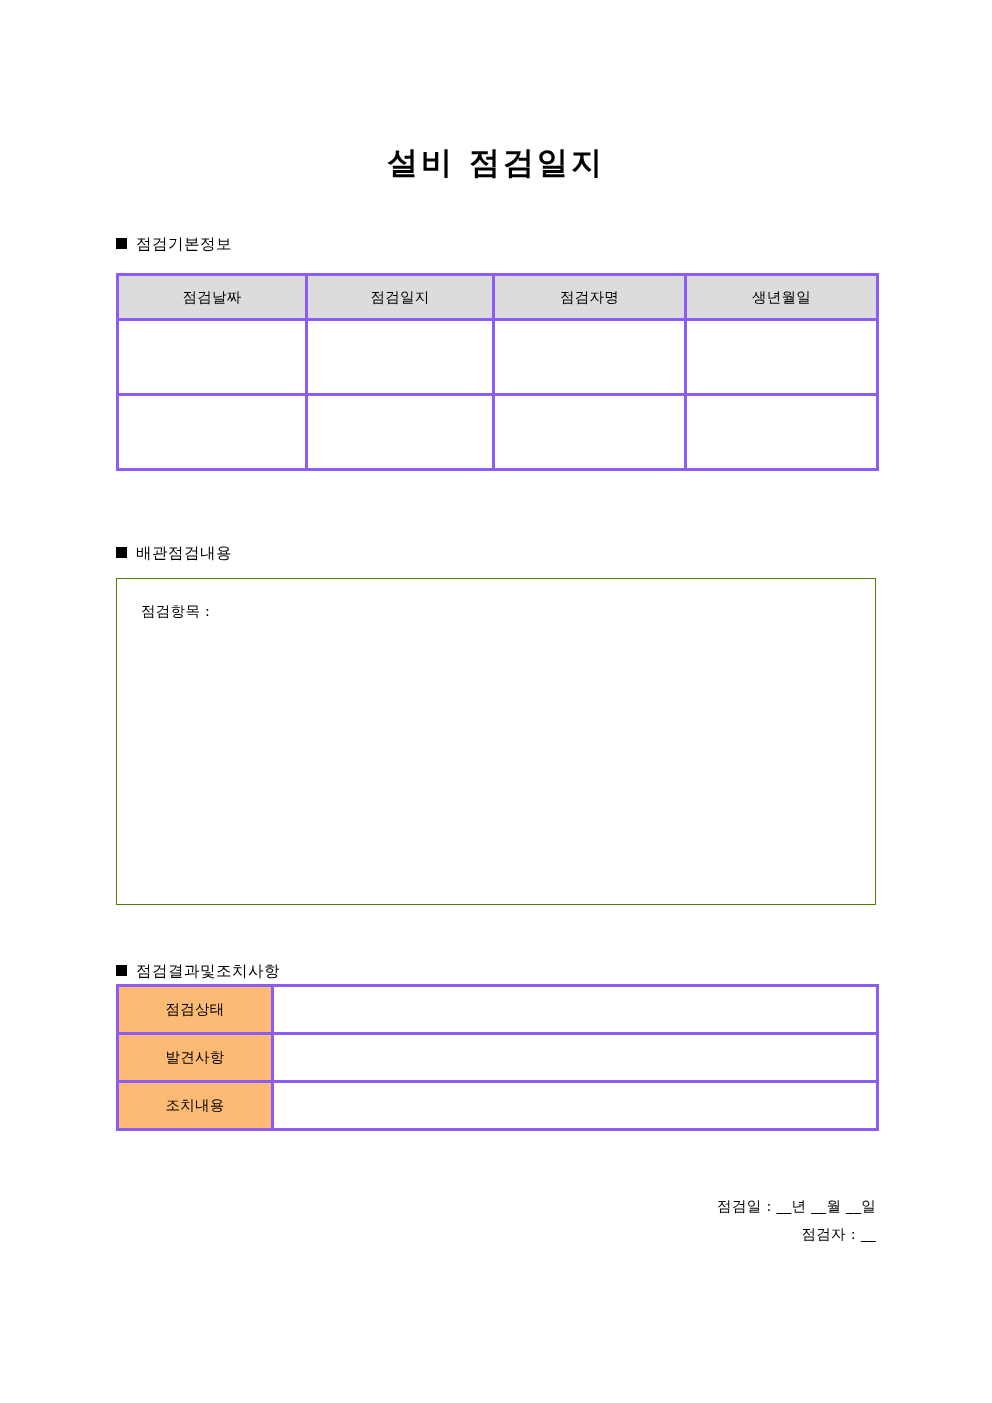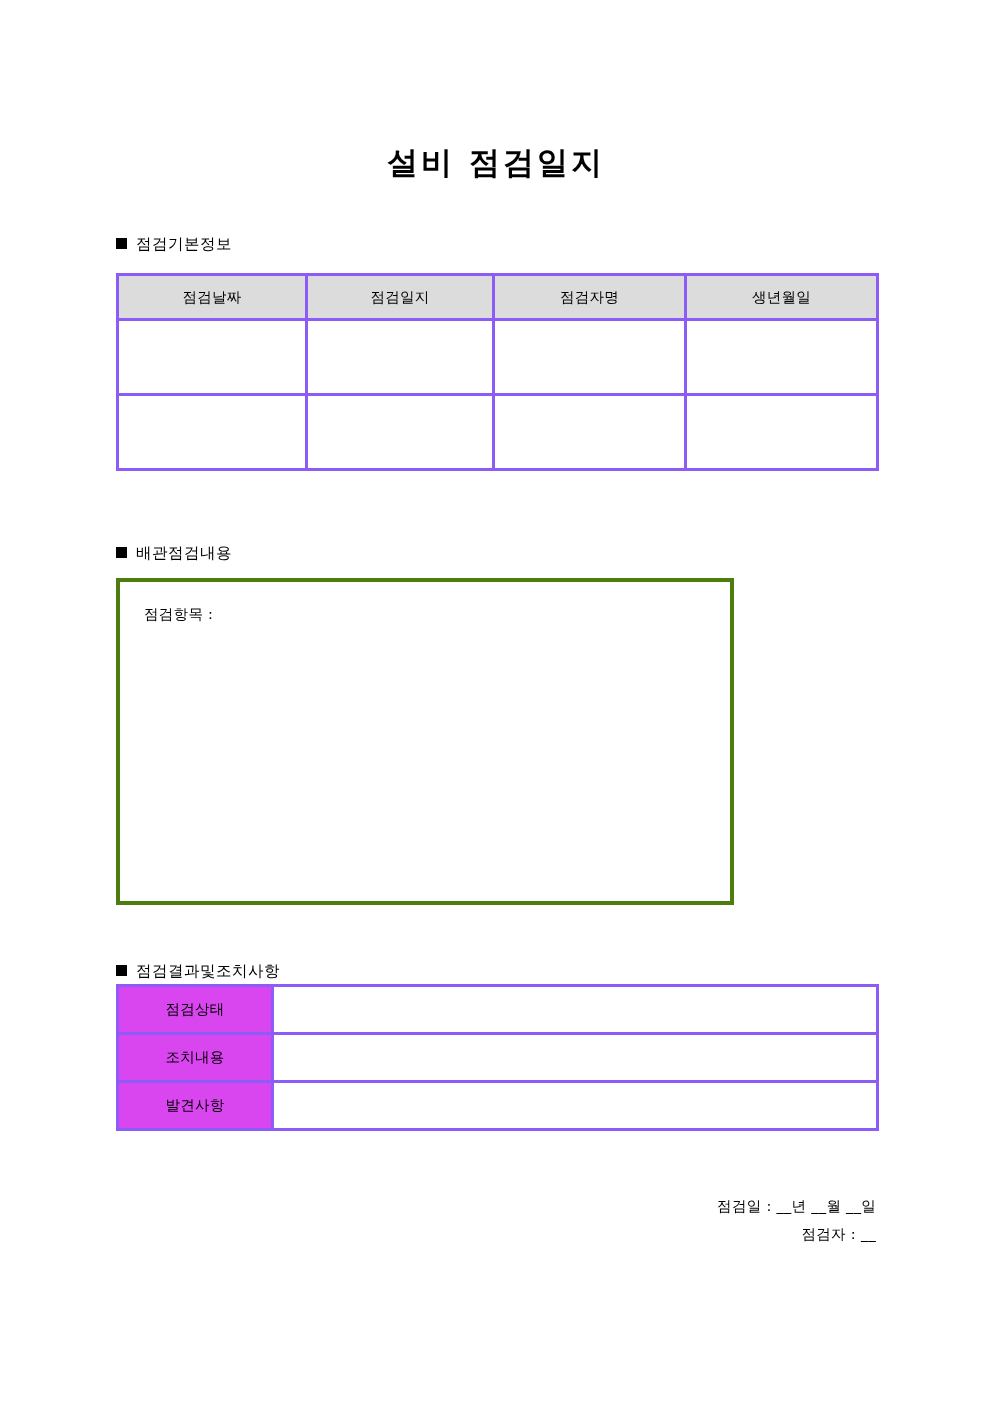--- a/index.html
+++ b/index.html
@@ -89,43 +89,43 @@
     left: 116px;
     top: 261px;
     width: 760px;
   }
 
   
   .piping-box {
     position: absolute;
     left: 116px;
     top: 566px;
-    width: 618px;
+    width: 760px;
     height: 327px;
-    border: 4px solid #4d7c0f;
+    border: 1px solid #4d7c0f;
     background: #ffffff;
     box-sizing: border-box;
   }
   .piping-label {
     position: absolute;
     left: 24px;
     top: 23px;
     font-size: 14.5px;
     letter-spacing: 0.3px;
     white-space: nowrap;
   }
 
   
   .tbl-result {
     left: 116px;
     top: 972px;
     width: 760px;
   }
   .tbl-result td.rowlabel {
-    background: #d946ef;
+    background: #fdba74;
     height: 45px;
     width: 155px;
     font-size: 14.5px;
   }
   .tbl-result td.rowvalue {
     background: #ffffff;
     height: 45px;
   }
 
   
@@ -197,25 +197,25 @@
     <colgroup>
       <col style="width:155px">
         <col style="width:605px">
     </colgroup>
     <tbody>
       <tr>
         <td class="rowlabel">점검상태</td>
         <td class="rowvalue"></td>
       </tr>
       <tr>
+        <td class="rowlabel">발견사항</td>
+        <td class="rowvalue"></td>
+      </tr>
+      <tr>
         <td class="rowlabel">조치내용</td>
-        <td class="rowvalue"></td>
-      </tr>
-      <tr>
-        <td class="rowlabel">발견사항</td>
         <td class="rowvalue"></td>
       </tr>
     </tbody>
   </table>
 
   <div class="footer">
     <div>점검일 : __년 __월 __일</div>
     <div>점검자 : __</div>
   </div>
 

